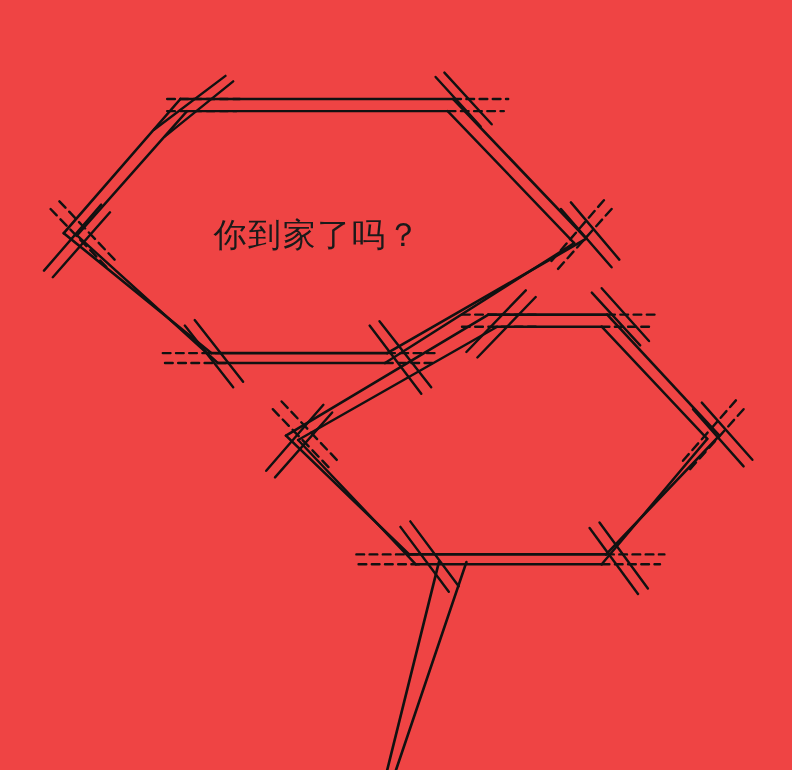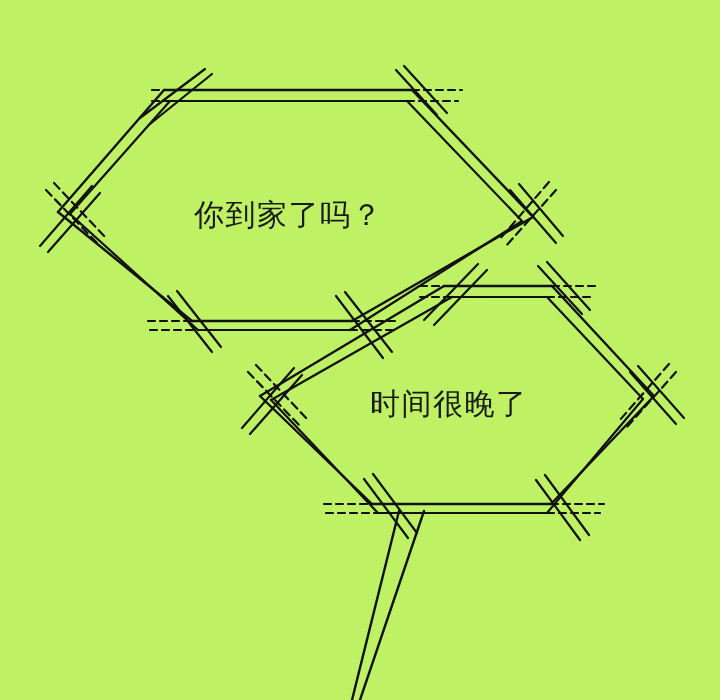--- a/index.html
+++ b/index.html
@@ -4,21 +4,21 @@
 <style>
   html, body {
     margin: 0;
     padding: 0;
     background: #ffffff;
   }
   #canvas {
     position: relative;
     width: 720px;
     height: 700px;
-    background: #bef264;
+    background: #ef4444;
     overflow: hidden;
     font-family: "DejaVu Sans", "Liberation Sans", sans-serif;
   }
   #art {
     position: absolute;
     left: 0;
     top: 0;
     width: 720px;
     height: 700px;
     display: block;
@@ -177,15 +177,14 @@
 
       <g fill="none" stroke="#111111" stroke-width="2.4" stroke-linecap="round">
         <path d="M 399 511 L 352 700"></path>
         <path d="M 424 511 L 360 700"></path>
       </g>
     </g>
   </svg>
 
   <div class="bubble-text" id="text-bubble-1">你到家了吗？</div>
 
-  <div class="bubble-text" id="text-bubble-2">时间很晚了</div>
 
 </div>
 
 </body></html>

